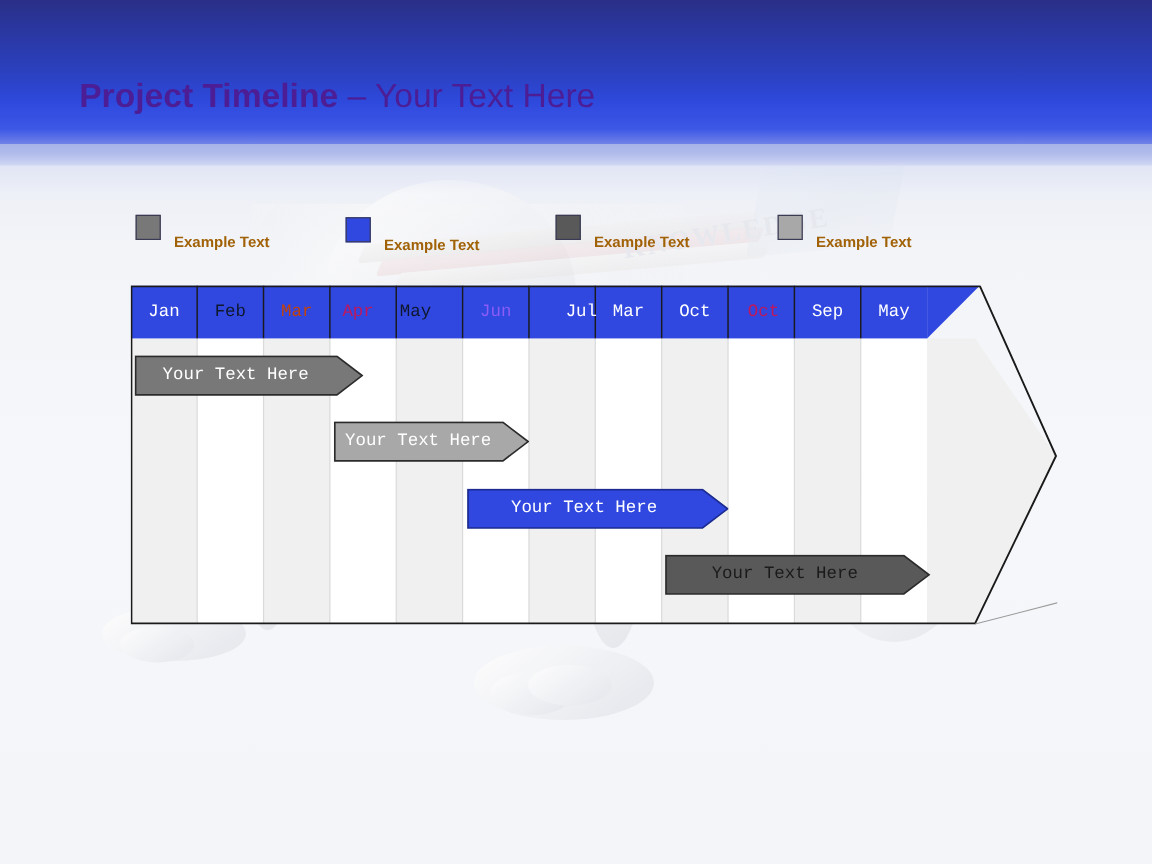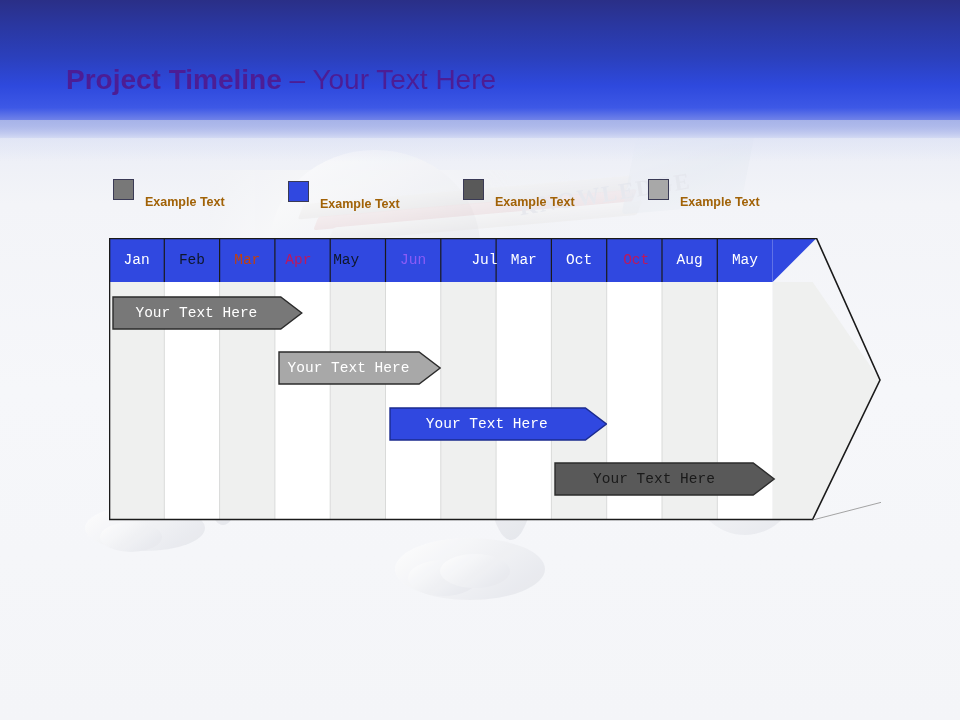--- a/index.html
+++ b/index.html
@@ -276,21 +276,21 @@
         <div class="month-cell" style="left: 0px; width: 55.3px; color: rgb(255, 255, 255);">Jan</div>
         <div class="month-cell" style="left: 55.3px; width: 55.3px; color: #0f172a;">Feb</div>
         <div class="month-cell" style="left: 110.6px; width: 55.3px; color: #c2410c;">Mar</div>
         <div class="month-cell" style="left: 165.9px; width: 47px; color: #be185d;">Apr</div>
         <div class="month-cell" style="left: 221.2px; width: 32px; color: #0f172a;">May</div>
         <div class="month-cell" style="left: 276.5px; width: 55.3px; color: #8b5cf6;">Jun</div>
         <div class="month-cell" style="left: 331.8px; width: 55.3px; color: rgb(255, 255, 255); padding-left: 32px;">Jul</div>
         <div class="month-cell" style="left: 387.1px; width: 55.3px; color: rgb(255, 255, 255);">Mar</div>
         <div class="month-cell" style="left: 442.4px; width: 55.3px; color: rgb(255, 255, 255);">Oct</div>
         <div class="month-cell" style="left: 497.7px; width: 59px; color: #be185d;">Oct</div>
-        <div class="month-cell" style="left: 553px; width: 55.3px; color: rgb(255, 255, 255);">Aug</div>
+        <div class="month-cell" style="left: 553px; width: 55.3px; color: rgb(255, 255, 255);">Sep</div>
         <div class="month-cell" style="left: 608.3px; width: 55.3px; color: rgb(255, 255, 255);">May</div>
         <div class="bar" style="left: 3px; top: 58px; width: 190.785px;">
           <svg class="bar-svg" width="190.785" height="34" viewBox="0 0 190.785 34">
             <path d="M 1 1 L 168.785 1 L 189.785 17 L 168.785 33 L 1 33 Z" fill="#787878" stroke="#2b2b2b" stroke-width="1.4" stroke-linejoin="miter"></path>
           </svg>
           <div class="bar-label" style="width: 168.785px; justify-content: center; color: rgb(255, 255, 255);">Your  Text Here</div>
         </div>
         <div class="bar" style="left: 168.9px; top: 113px; width: 163.135px;">
           <svg class="bar-svg" width="163.135" height="34" viewBox="0 0 163.135 34">
             <path d="M 1 1 L 141.135 1 L 162.135 17 L 141.135 33 L 1 33 Z" fill="#a8a8a8" stroke="#2b2b2b" stroke-width="1.4" stroke-linejoin="miter"></path>

